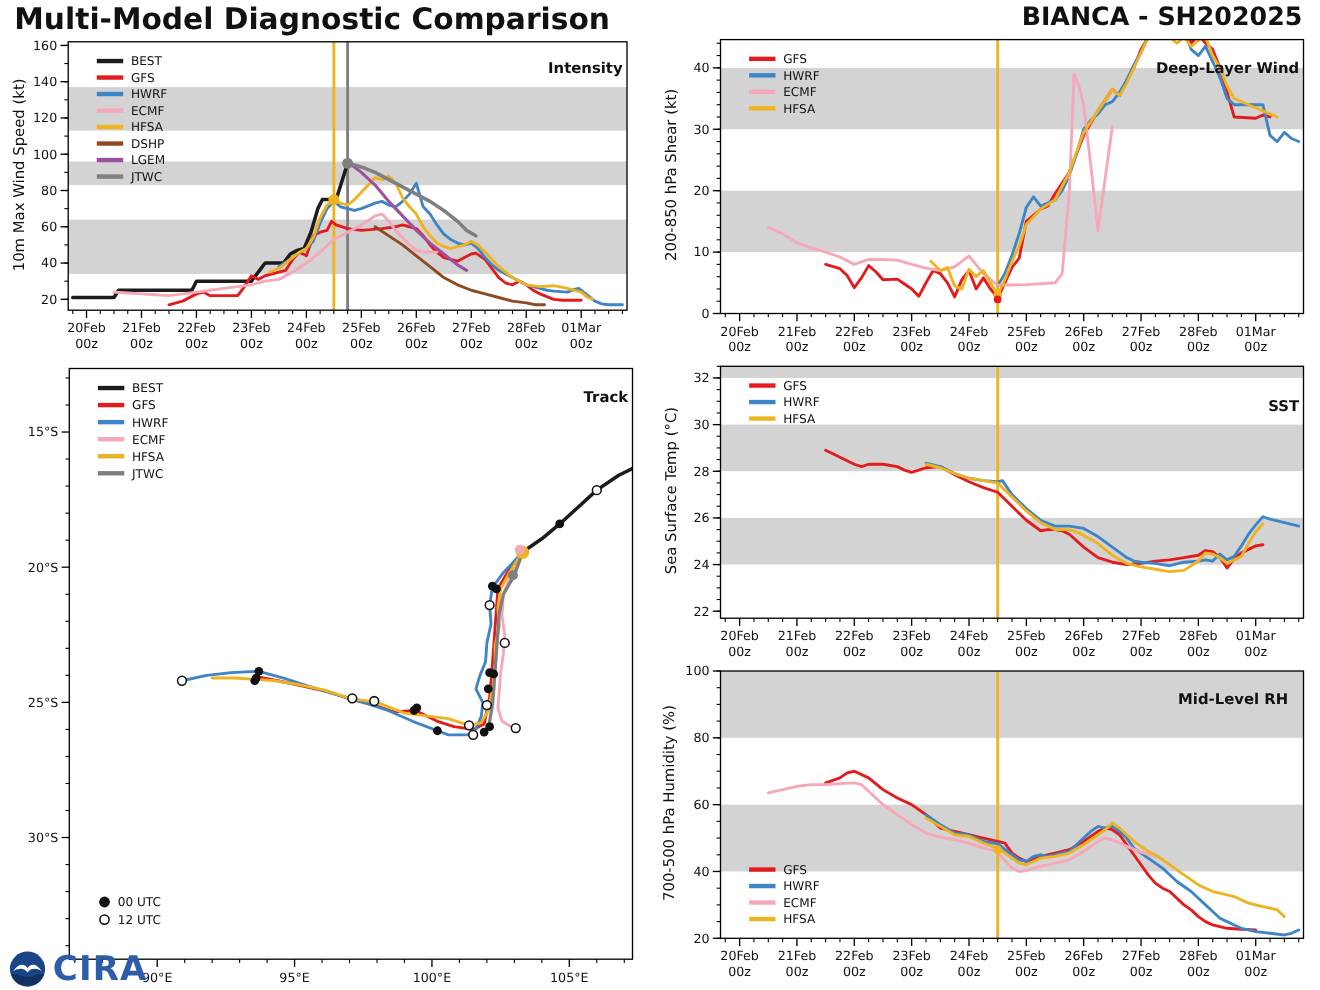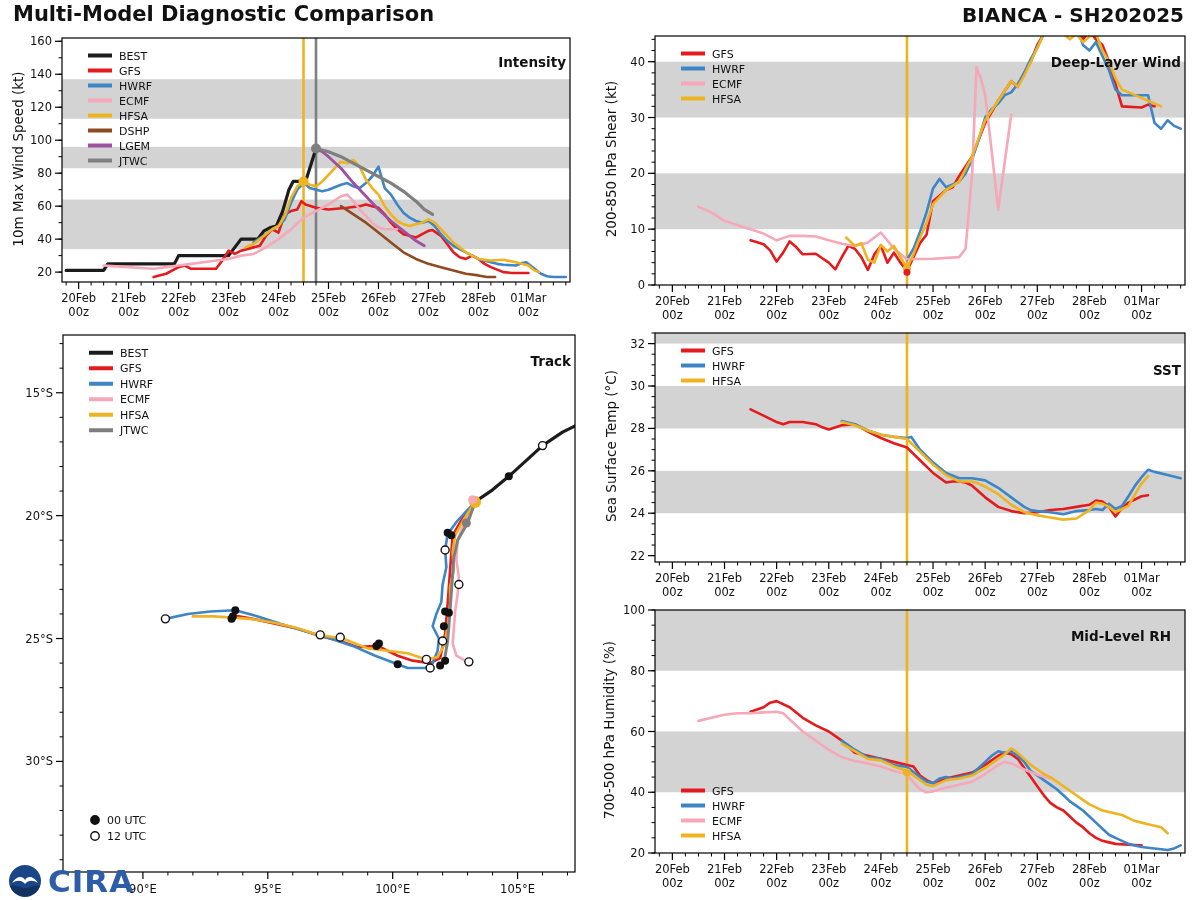--- a/index.html
+++ b/index.html
@@ -1,19 +1,19 @@
 <!DOCTYPE html>
 <html><head>
 <meta charset="utf-8">
 <style>
   html,body{margin:0;padding:0;background:#fff;}
   body{width:1200px;height:900px;position:relative;overflow:hidden;
        font-family:"DejaVu Sans",sans-serif;color:#111;}
-  .title-left{position:absolute;left:13px;top:2px;font-size:21px;font-weight:bold;}
-  .title-right{position:absolute;right:16px;top:3px;font-size:20px;font-weight:bold;}
+  .title-left{position:absolute;left:13px;top:2px;font-size:27px;font-weight:bold;}
+  .title-right{position:absolute;right:16px;top:3px;font-size:23px;font-weight:bold;}
   .ptitle{position:absolute;font-size:13.5px;font-weight:bold;margin-top:12px;}
   #pt-intensity{top:42px;right:634px;}
   #pt-track{top:341px;right:629px;}
   #pt-shear{top:42px;right:19px;}
   #pt-sst{top:350px;right:19px;}
   #pt-rh{top:616px;right:29px;}
   .ylab{position:absolute;width:260px;text-align:center;font-size:13.5px;
         transform:rotate(-90deg);}
   #yl-intensity{left:-112px;top:151px;}
   #yl-shear{left:481px;top:151px;}

